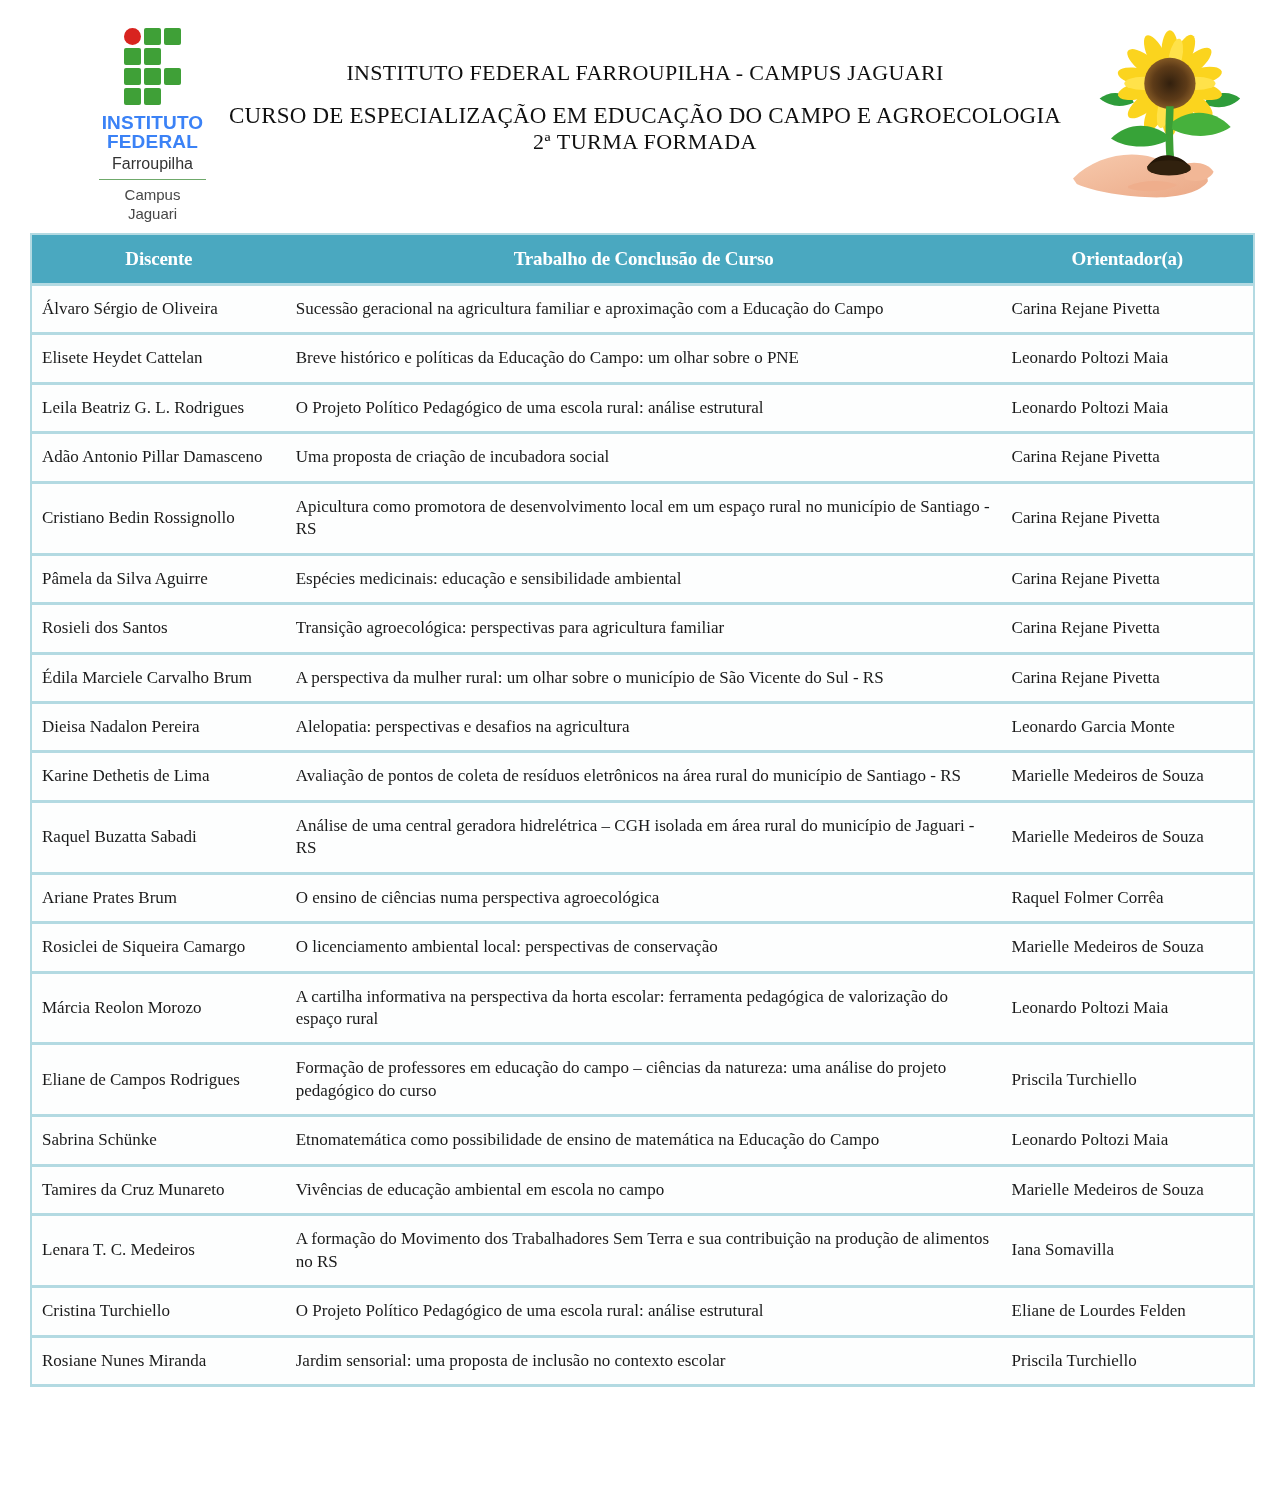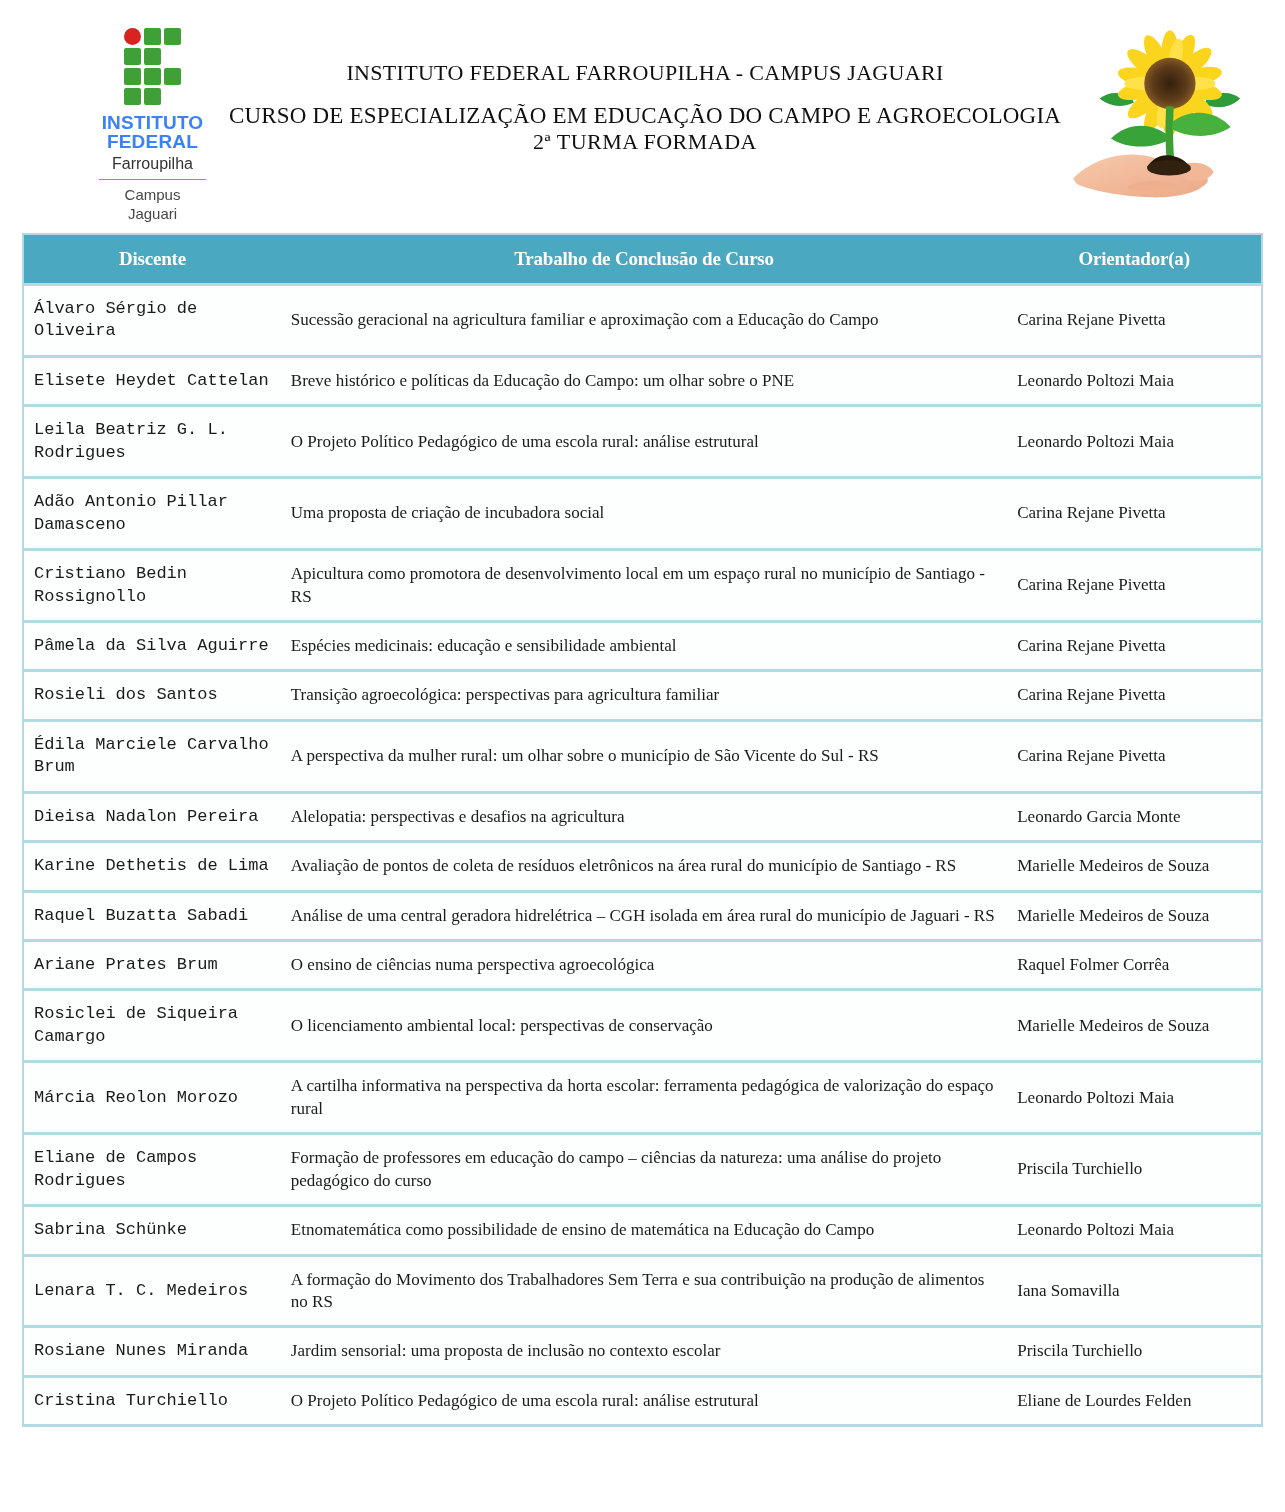--- a/index.html
+++ b/index.html
@@ -93,21 +93,21 @@
   .illustration {
     position: absolute;
     right: 22px;
     top: 22px;
     width: 190px;
     height: 195px;
   }
 
   
   .table-wrap {
-    margin: 0 22px;
+    margin: 0 30px;
   }
   table.tcc {
     width: 100%;
     border-collapse: collapse;
     border: 2px solid #b3dae2;
     border-bottom-width: 3px;
   }
   table.tcc thead th {
     background: #4aa8c0;
     color: #ffffff;
@@ -119,21 +119,21 @@
     letter-spacing: -0.2px;
   }
   table.tcc tbody td {
     border-top: 3px solid #b3dae2;
     background: #fdfefe;
     font-size: 17px;
     line-height: 1.32;
     vertical-align: middle;
     padding: 12px 10px;
   }
-  td.col-discente  { width: 238px; padding-left: 10px; padding-right: 4px; font-family: Liberation Mono, monospace; }
+  td.col-discente  { width: 238px; padding-left: 10px; padding-right: 4px; }
   td.col-trabalho  { width: 712px; }
   td.col-orientador{ width: 235px; }
 </style>
 </head>
 <body>
 
 <div class="page">
 
   <div class="header">
 
@@ -322,35 +322,40 @@
     <td class="col-trabalho">Formação de professores em educação do campo – ciências da natureza: uma análise do projeto pedagógico do curso</td>
     <td class="col-orientador">Priscila Turchiello</td>
   </tr>
 
   <tr>
     <td class="col-discente">Sabrina Schünke</td>
     <td class="col-trabalho">Etnomatemática como possibilidade de ensino de matemática na Educação do Campo</td>
     <td class="col-orientador">Leonardo Poltozi Maia</td>
   </tr>
 
+  <tr>
+    <td class="col-discente">Tamires da Cruz Munareto</td>
+    <td class="col-trabalho">Vivências de educação ambiental em escola no campo</td>
+    <td class="col-orientador">Marielle Medeiros de Souza</td>
+  </tr>
 
   <tr>
     <td class="col-discente">Lenara T. C. Medeiros</td>
     <td class="col-trabalho">A formação do Movimento dos Trabalhadores Sem Terra e sua contribuição na produção de alimentos no RS</td>
     <td class="col-orientador">Iana Somavilla</td>
   </tr>
 
   <tr>
+    <td class="col-discente">Cristina Turchiello</td>
+    <td class="col-trabalho">O Projeto Político Pedagógico de uma escola rural: análise estrutural</td>
+    <td class="col-orientador">Eliane de Lourdes Felden</td>
+  </tr>
+
+  <tr>
     <td class="col-discente">Rosiane Nunes Miranda</td>
     <td class="col-trabalho">Jardim sensorial: uma proposta de inclusão no contexto escolar</td>
     <td class="col-orientador">Priscila Turchiello</td>
   </tr>
-
-  <tr>
-    <td class="col-discente">Cristina Turchiello</td>
-    <td class="col-trabalho">O Projeto Político Pedagógico de uma escola rural: análise estrutural</td>
-    <td class="col-orientador">Eliane de Lourdes Felden</td>
-  </tr>
 </tbody>
     </table>
   </div>
 
 </div>
 
 </body></html>

